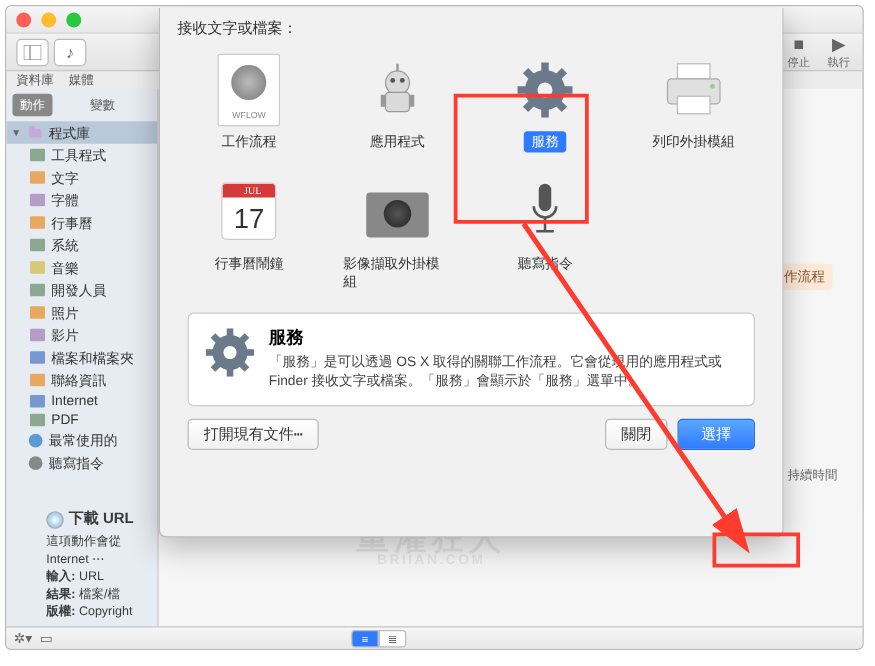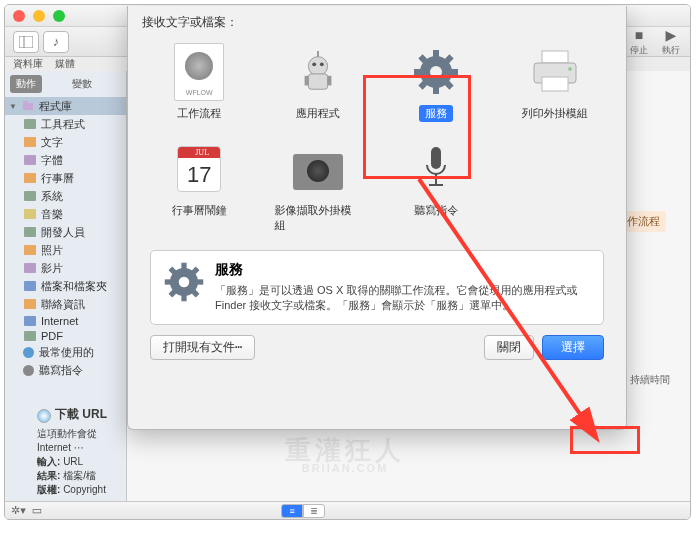--- a/index.html
+++ b/index.html
@@ -101,21 +101,21 @@
 
 
 .bottombar { position: absolute; bottom: 0; left: 0; right: 0; height: 18px; border-top: 1px solid #c8c8c8; background: linear-gradient(#f6f6f6,#e8e8e8); display: flex; align-items: center; padding: 0 6px; gap: 6px; font-size: 11px; color: #666; }
 .bb-seg { display: flex; margin-left: auto; margin-right: auto; }
 .bb-btn { width: 22px; height: 14px; border: 1px solid #bbb; display:flex;align-items:center;justify-content:center; font-size:9px;}
 .bb-btn:first-child { border-radius: 3px 0 0 3px; background:#2f7bff; color:#fff;}
 .bb-btn:last-child { border-radius: 0 3px 3px 0; background:#fff;}
 
 
 .arrow { position: absolute; z-index: 9; pointer-events: none; }
-.watermark { position: absolute; left: 280px; top: 432px; font-size: 26px; color: rgba(0,0,0,0.07); font-weight: 700; letter-spacing: 4px; z-index: 1; text-align:center; line-height:1;}
+.watermark { position: absolute; left: 280px; top: 412px; font-size: 26px; color: rgba(0,0,0,0.07); font-weight: 700; letter-spacing: 4px; z-index: 1; text-align:center; line-height:1;}
 .watermark small { font-size: 11px; letter-spacing: 2px; display:block;}
 </style>
 </head>
 <body>
 
 <div class="window">
 
   <div class="titlebar">
     <div class="traffic">
       <div class="light red"></div>

